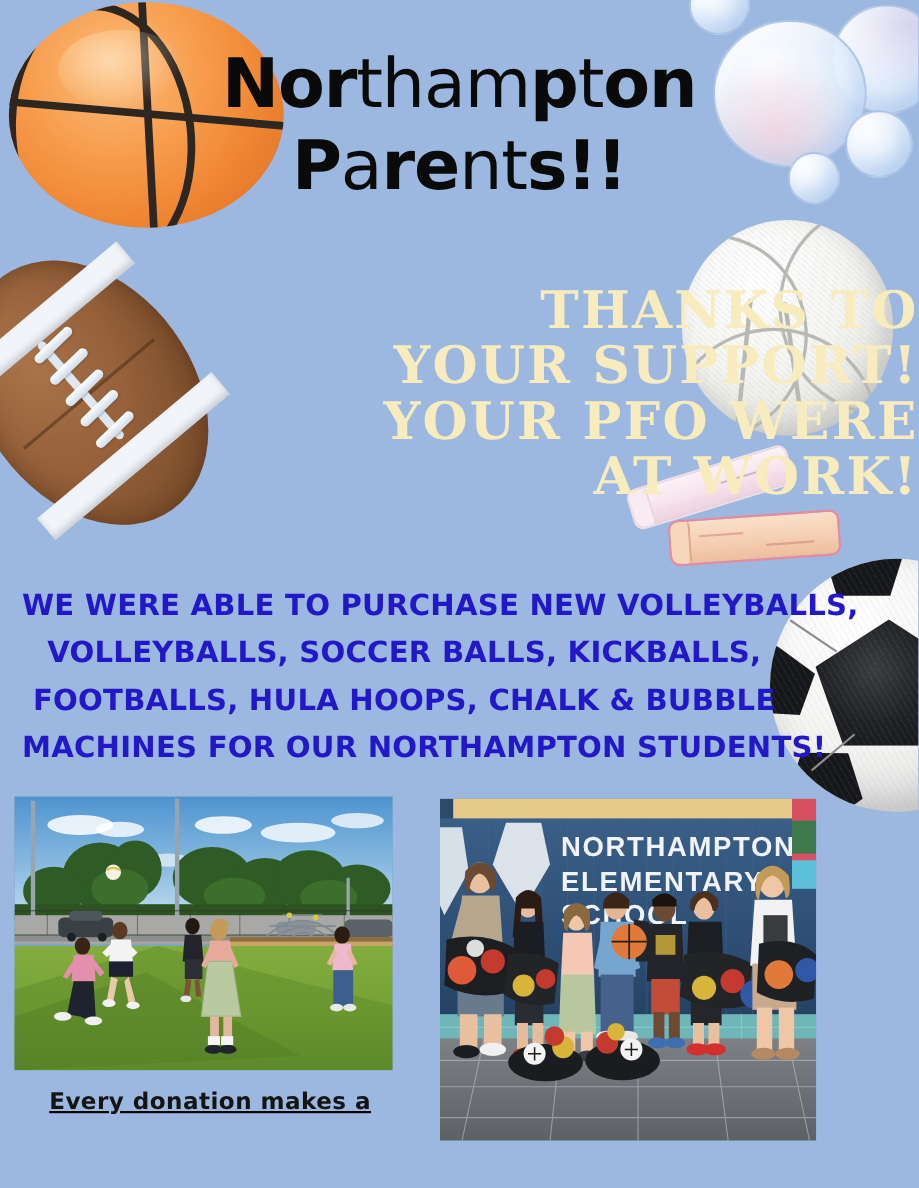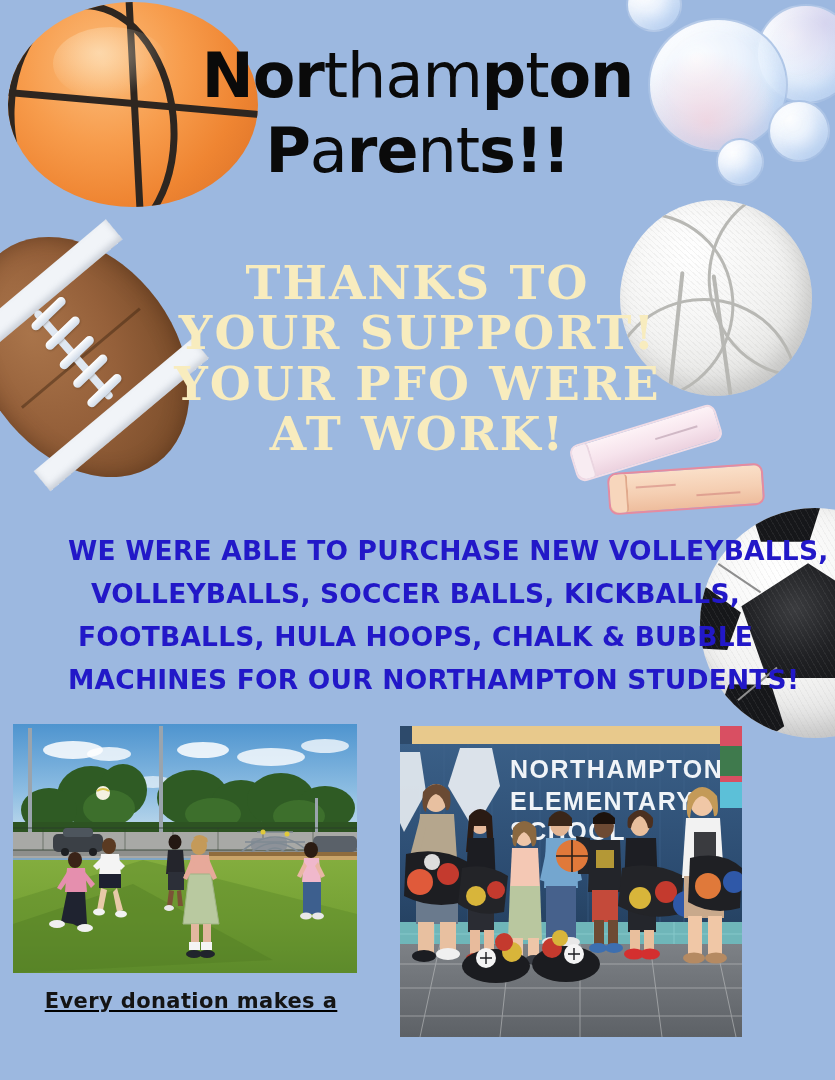--- a/index.html
+++ b/index.html
@@ -163,33 +163,33 @@
   #headline .line{
     font-family:"DejaVu Sans",sans-serif;
     font-size:62px;line-height:1.02;color:#0a0a0a;
     letter-spacing:-1px;white-space:nowrap;
   }
   #headline .line2{margin-top:12px;}
   .w-bold{font-weight:700;}
   .w-light{font-weight:400;}
 
   #subhead{
-    position:absolute;left:0;right:0;top:258px;text-align:center;z-index:6;
+    position:absolute;left:0;right:0;top:258px;text-align:right;z-index:6;
   }
   #subhead .sline{
     font-family:"DejaVu Serif",serif;
     font-weight:700;
     font-size:47px;line-height:1.07;
     color:#f8ecbe;
     letter-spacing:2px;
     white-space:nowrap;
   }
 
   #bodytext{
-    position:absolute;left:20px;width:695px;top:530px;text-align:center;z-index:6;margin-left:48px;
+    position:absolute;left:20px;width:695px;top:530px;text-align:center;z-index:6;
   }
   #bodytext .bline{
     font-family:"DejaVu Sans",sans-serif;
     font-weight:700;
     font-size:26.5px;line-height:1.62;
     color:#2218c8;
     letter-spacing:.2px;
     white-space:nowrap;
   }
 

